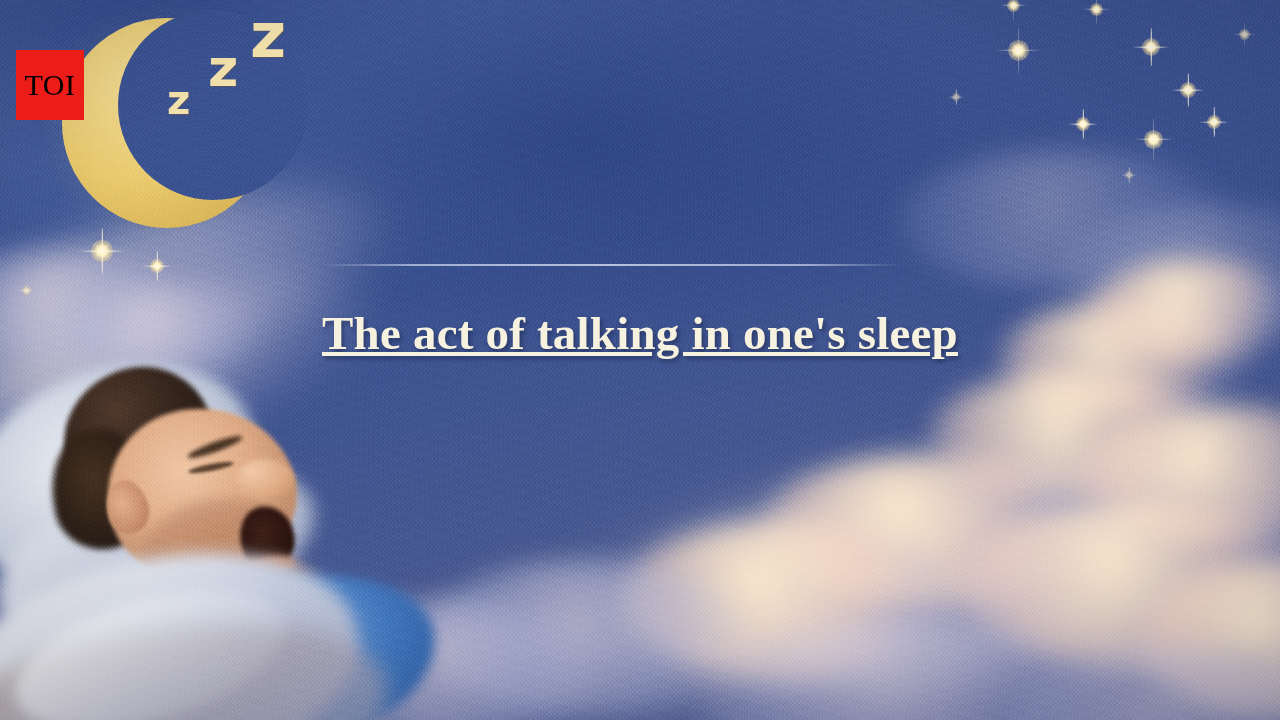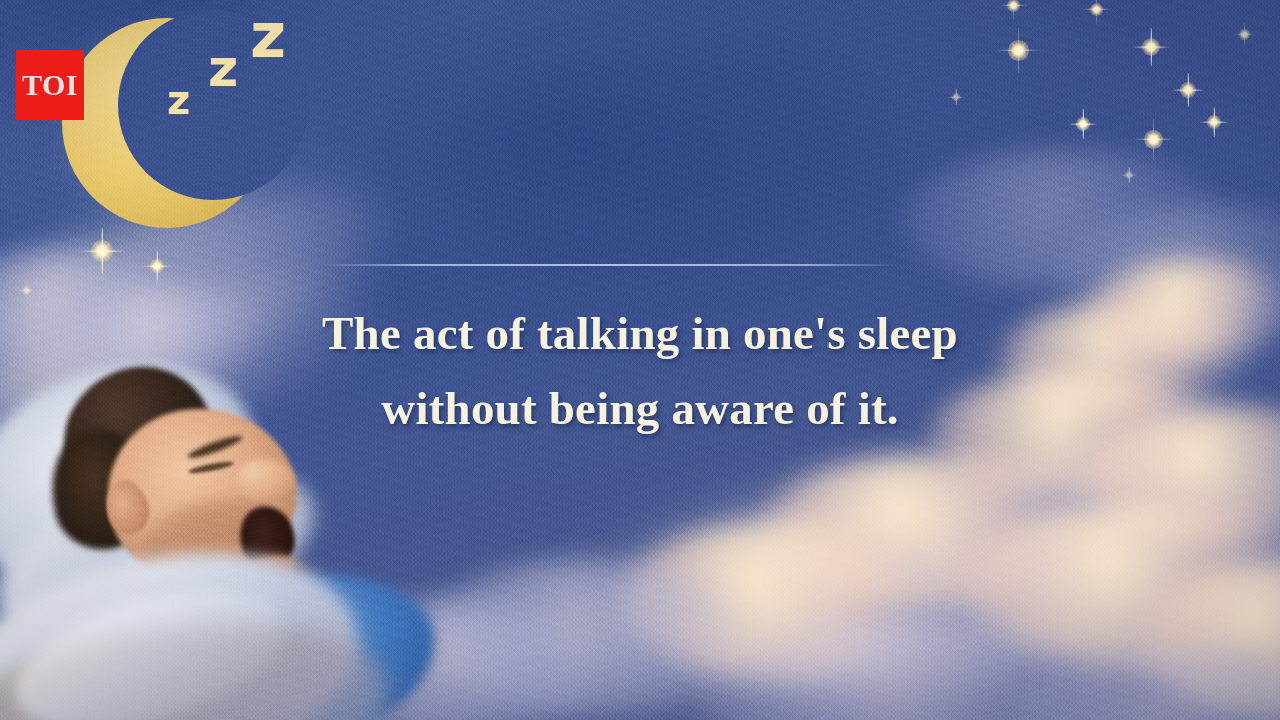--- a/index.html
+++ b/index.html
@@ -131,23 +131,23 @@
   }
 
   
   #toi-logo {
     position:absolute; left:16px; top:50px;
     width:68px; height:70px;
     background:#ec1c18;
     display:flex; align-items:center; justify-content:center;
   }
   #toi-logo span {
-    color:#e5e5e5;
+    color:#000000;
     font-family:"Liberation Serif", serif;
-    font-weight:700;
+    font-weight:400;
     font-size:30px;
     letter-spacing:.5px;
     line-height:1;
   }
 
   
   #headline {
     position:absolute;
     left:0; right:0; top:120px;
     text-align:center;
@@ -169,21 +169,21 @@
     left:0; right:0; top:296px;
     text-align:center;
     color:#f7f1df;
     font-family:"Liberation Serif", serif;
     font-weight:700;
     font-size:47px;
     line-height:1.60;
     letter-spacing:.2px;
     text-shadow: 2px 3px 4px rgba(22,32,68,.55);
   }
-  #subhead .l { display:block; }
+  #subhead .l { display:block;text-decoration:underline; }
 
   
   .vignette {
     position:absolute; inset:0; pointer-events:none;
     background: radial-gradient(ellipse 86% 82% at 50% 46%, rgba(0,0,0,0) 55%, rgba(12,20,50,.22) 100%);
   }
 </style>
 </head>
 <body>
 
@@ -396,20 +396,19 @@
     </div>
   </div>
 
   <div class="grain"></div>
   <div class="grain2"></div>
   <div class="vignette"></div>
 
   <div id="divider"></div>
   <div id="subhead">
     <span class="l">The act of talking in one's sleep</span>
-    <span class="l">without being aware of it.</span>
   </div>
 
   <div id="toi-logo">
     <span>TOI</span>
   </div>
 
 </div>
 
 </body></html>

